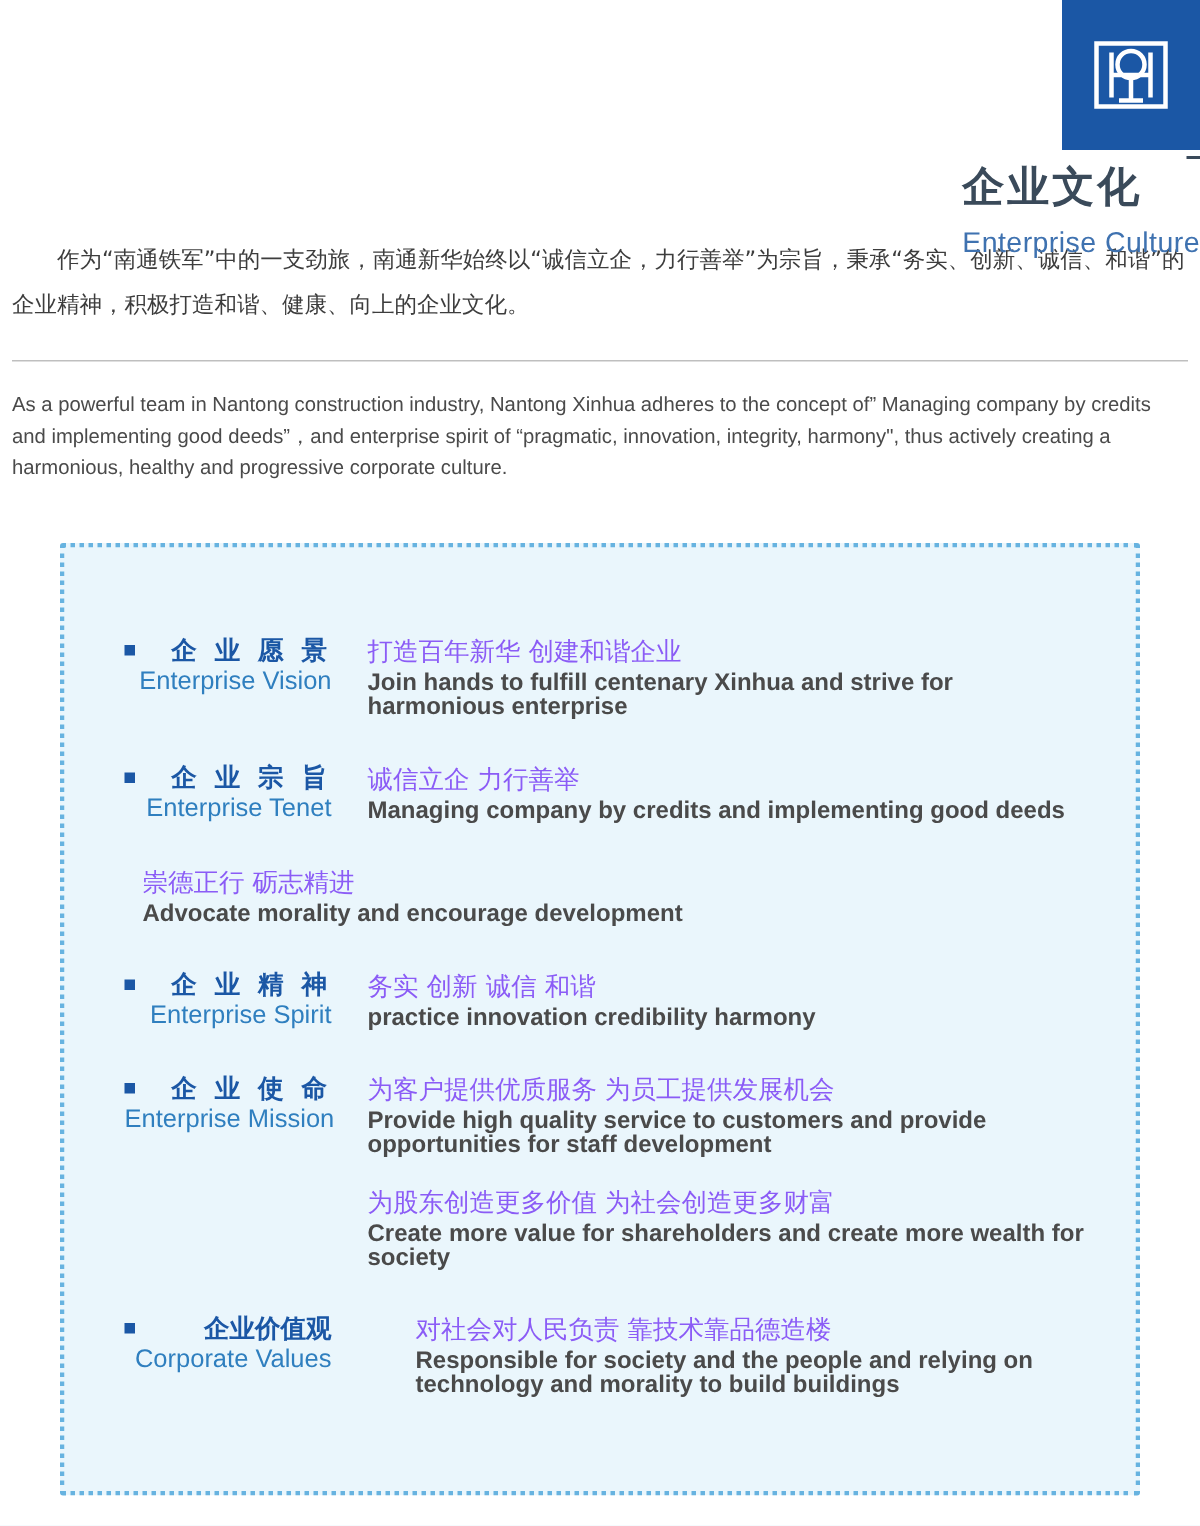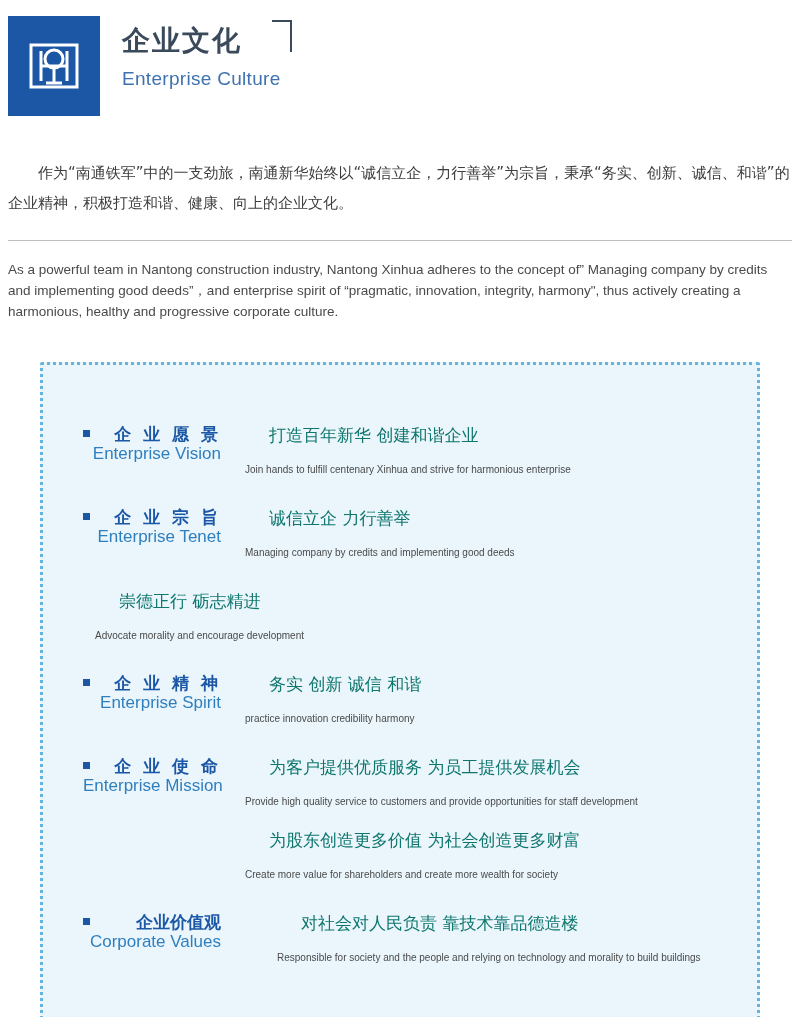--- a/index.html
+++ b/index.html
@@ -12,24 +12,25 @@
     background: #ffffff;
     font-family: "Liberation Sans", sans-serif;
     color: #333333;
     overflow: hidden;
     position: relative;
   }
 
   
   .header {
     display: flex;
-    align-items: flex-start;
-    padding: 16px 0 0 8px;
+    align-items: flex-end;
+    padding: 0 0 0 8px;
     height: 110px;
     box-sizing: border-box;
+    flex-direction: column;
   }
   .logo-box {
     width: 92px;
     height: 100px;
     background: #1b57a5;
     position: relative;
     flex: 0 0 auto;
   }
   .logo-mark {
     position: absolute;
@@ -151,32 +152,32 @@
     margin-top: 1px;
     white-space: nowrap;
     font-family: "Liberation Sans", sans-serif;
   }
 
   .content-col {
     flex: 1 1 auto;
     padding-left: 12px;
   }
   .content-cn {
-    color: #0f766e;
+    color: #8b5cf6;
     font-size: 17px;
     line-height: 24px;
     font-family: "DejaVu Sans", sans-serif;
-    margin-left: 24px;
   }
   .content-en {
     color: #4a4a4a;
-    font-size: 10px;
+    font-size: 16px;
     line-height: 16px;
-    margin-top: 15px;
-    font-family: "Liberation Sans", sans-serif;
+    margin-top: 1px;
+    font-family: "Liberation Sans", sans-serif;
+    font-weight: bold;
   }
   .content-sub {
     margin-top: 18px;
   }
 </style>
 </head>
 <body>
 
 <div class="header">
   <div class="logo-box">

